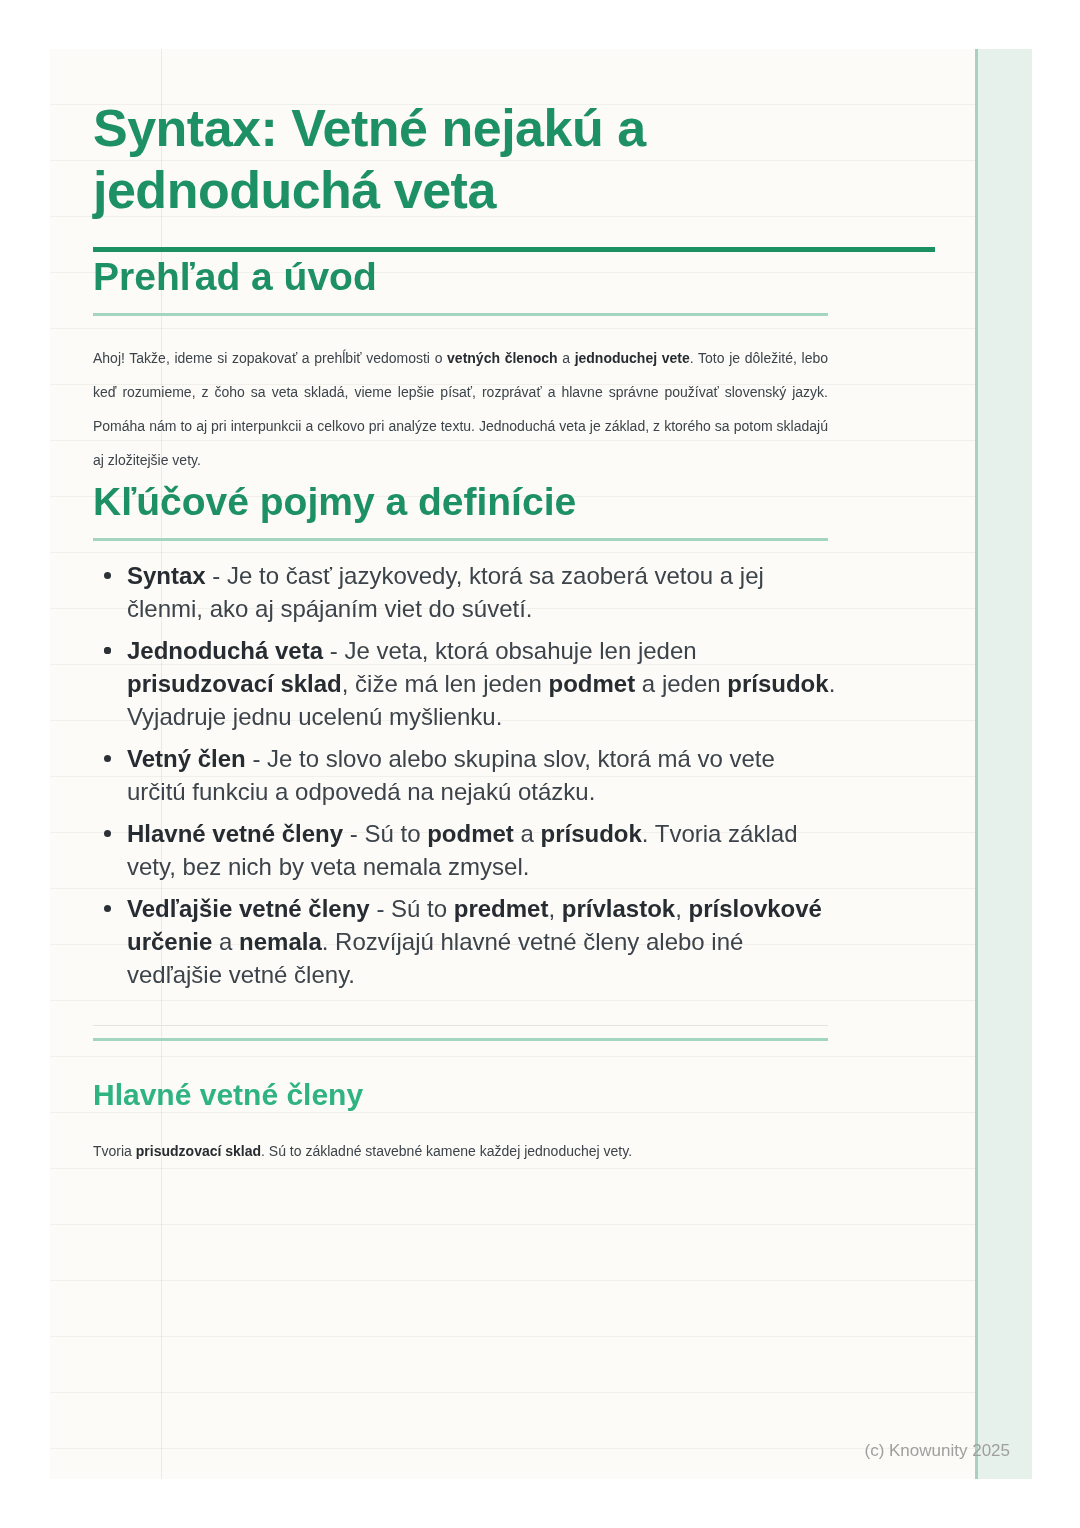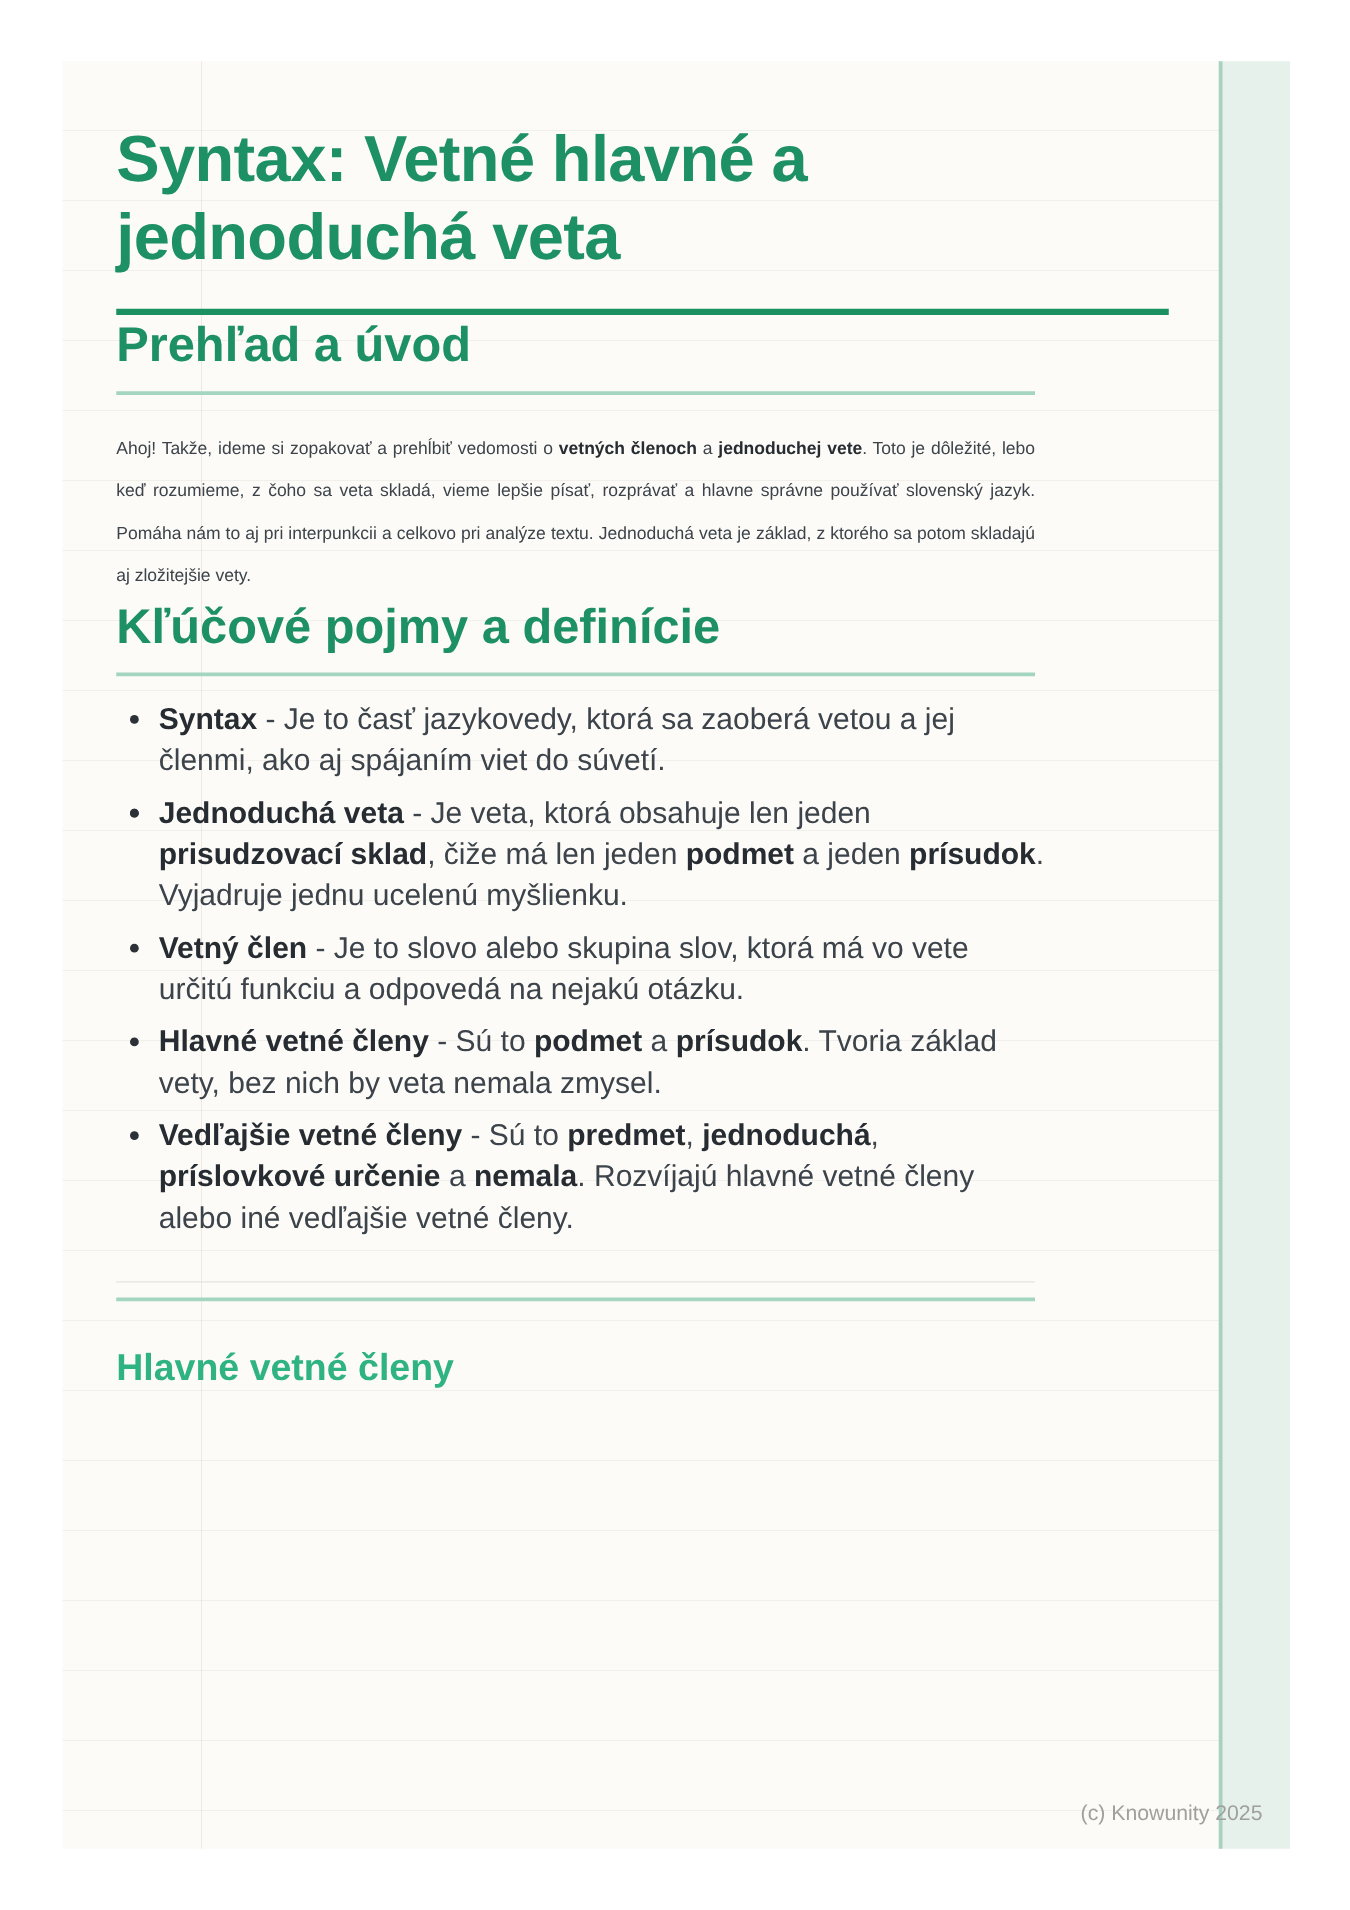--- a/index.html
+++ b/index.html
@@ -138,47 +138,48 @@
 </style>
 </head>
 <body>
 
 <div class="canvas">
   <div class="sheet">
     <div class="stripe"></div>
 
     <main class="content">
 
-      <h1 class="doc-title"><span>Syntax: Vetné hlavné a</span><br><span>jednoduchá veta</span></h1>
+      <h1 class="doc-title"><span>Syntax: Vetné nejakú a</span><br><span>jednoduchá veta</span></h1>
 
       <div class="rule-strong"></div>
 
       <section>
         <h2 class="section-heading mt-h2a">Prehľad a úvod</h2>
         <div class="rule-light"></div>
         <p class="body-para">Ahoj! Takže, ideme si zopakovať a prehĺbiť vedomosti o <b>vetných členoch</b> a <b>jednoduchej vete</b>. Toto je dôležité, lebo keď rozumieme, z čoho sa veta skladá, vieme lepšie písať, rozprávať a hlavne správne používať slovenský jazyk. Pomáha nám to aj pri interpunkcii a celkovo pri analýze textu. Jednoduchá veta je základ, z ktorého sa potom skladajú aj zložitejšie vety.</p>
       </section>
 
       <section>
         <h2 class="section-heading mt-h2b">Kľúčové pojmy a definície</h2>
         <div class="rule-light"></div>
         <ul class="concepts">
           <li><span class="dot"></span><span><b>Syntax</b> - Je to časť jazykovedy, ktorá sa zaoberá vetou a jej členmi, ako aj spájaním viet do súvetí.</span></li>
           <li><span class="dot"></span></li>
           <li><span class="dot"></span><span><b>Jednoduchá veta</b> - Je veta, ktorá obsahuje len jeden <b>prisudzovací sklad</b>, čiže má len jeden <b>podmet</b> a jeden <b>prísudok</b>. Vyjadruje jednu ucelenú myšlienku.</span></li>
           <li><span class="dot"></span><span><b>Vetný člen</b> - Je to slovo alebo skupina slov, ktorá má vo vete určitú funkciu a odpovedá na nejakú otázku.</span></li>
           <li><span class="dot"></span><span><b>Hlavné vetné členy</b> - Sú to <b>podmet</b> a <b>prísudok</b>. Tvoria základ vety, bez nich by veta nemala zmysel.</span></li>
-          <li><span class="dot"></span><span><b>Vedľajšie vetné členy</b> - Sú to <b>predmet</b>, <b>jednoduchá</b>, <b>príslovkové určenie</b> a <b>nemala</b>. Rozvíjajú hlavné vetné členy alebo iné vedľajšie vetné členy.</span></li>
+          <li><span class="dot"></span><span><b>Vedľajšie vetné členy</b> - Sú to <b>predmet</b>, <b>prívlastok</b>, <b>príslovkové určenie</b> a <b>nemala</b>. Rozvíjajú hlavné vetné členy alebo iné vedľajšie vetné členy.</span></li>
         </ul>
       </section>
 
       <div class="section-divider"></div>
 
       <section>
         <div class="rule-light"></div>
         <h3 class="sub-heading">Hlavné vetné členy</h3>
+        <p class="body-para mt-p2">Tvoria <b>prisudzovací sklad</b>. Sú to základné stavebné kamene každej jednoduchej vety.</p>
       </section>
 
     </main>
 
     <div class="footer-note">(c) Knowunity 2025</div>
   </div>
 </div>
 
 </body></html>

